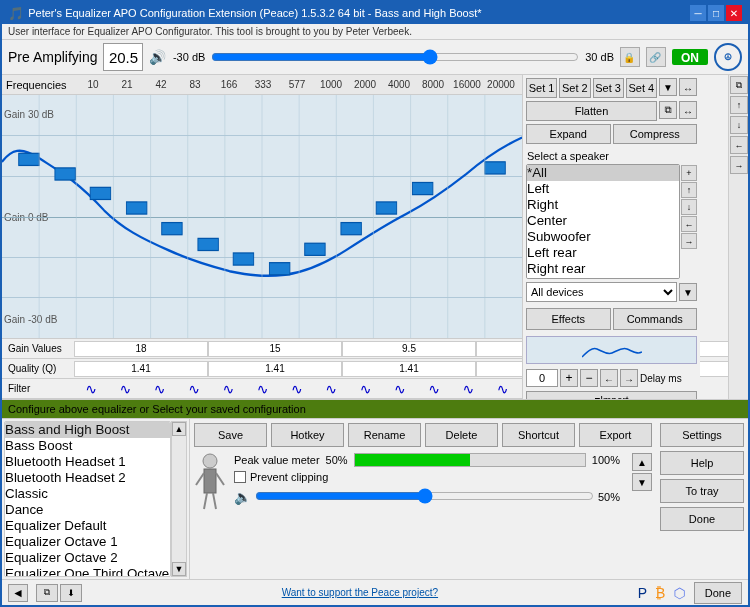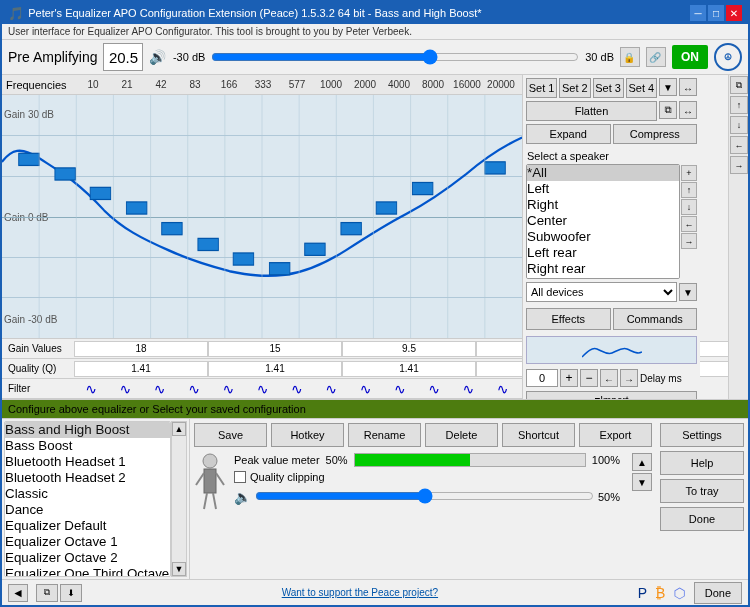--- a/index.html
+++ b/index.html
@@ -68,21 +68,21 @@
     .on-btn {
       background: #00aa00;
       color: white;
       border: none;
       padding: 2px 8px;
       font-weight: bold;
       font-size: 12px;
       cursor: pointer;
       border-radius: 2px;
       min-width: 36px;
-      height: 24px;
+      height: 16px;
     }
     .peace-logo {
       width: 28px; height: 28px;
       border: 2px solid #1a5fb4;
       border-radius: 50%;
       display: flex; align-items: center; justify-content: center;
       font-size: 9px; color: #1a5fb4; font-weight: bold;
     }
 
     
@@ -827,21 +827,21 @@
               <div class="peak-row">
                 <span class="peak-label">Peak value meter</span>
                 <span style="font-size:11px;">50%</span>
                 <div class="peak-bar-container">
                   <div class="peak-bar-fill" style="width:50%;"></div>
                 </div>
                 <span style="font-size:11px;">100%</span>
               </div>
               <div class="prevent-clipping">
                 <div class="checkbox-square"></div>
-                <span>Quality clipping</span>
+                <span>Prevent clipping</span>
               </div>
               <div class="volume-row">
                 <span style="font-size:14px;">🔈</span>
                 <div style="flex:1;position:relative;">
                   <input type="range" min="0" max="100" value="50" class="vol-slider" style="">
                 </div>
                 <span class="vol-pct">50%</span>
               </div>
             </div>
 

